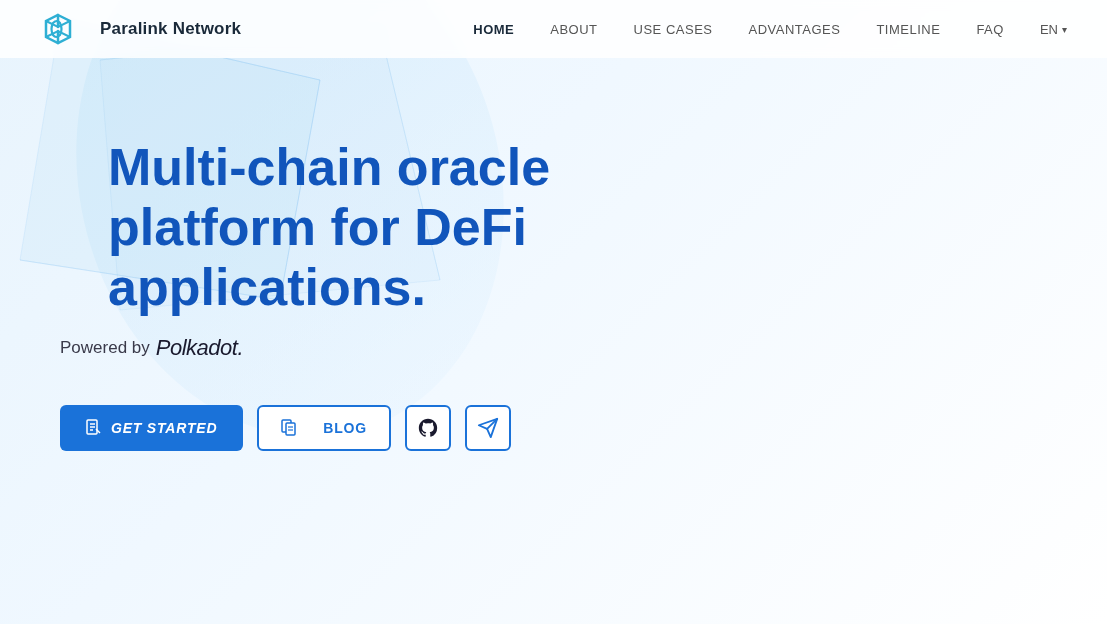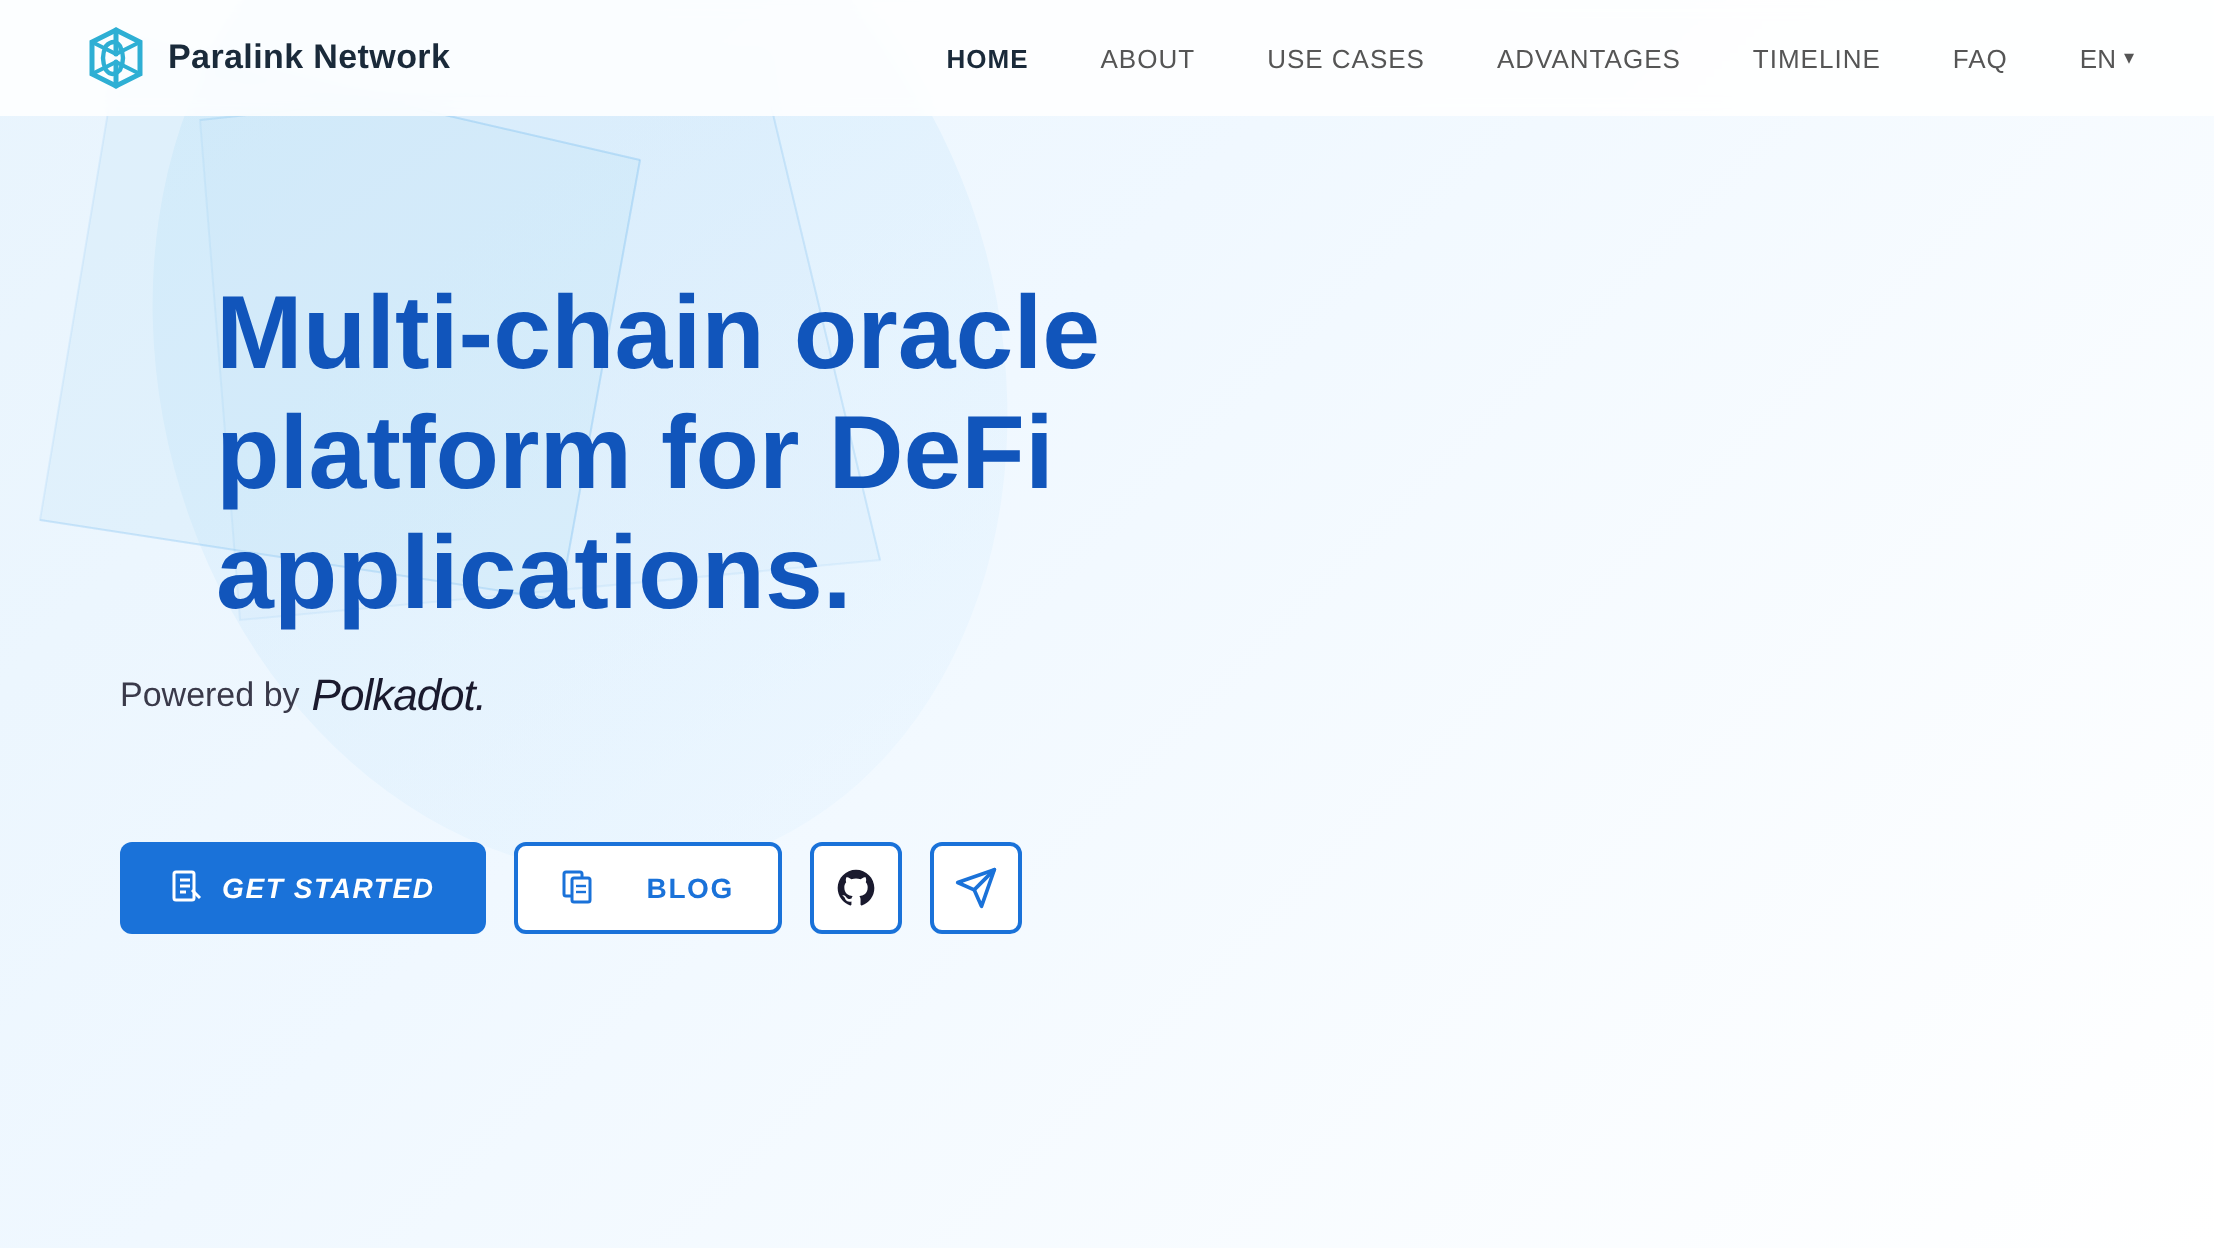--- a/index.html
+++ b/index.html
@@ -40,21 +40,21 @@
       justify-content: space-between;
       padding: 0 40px;
       height: 58px;
       background: rgba(255,255,255,0.85);
       backdrop-filter: blur(4px);
     }
 
     .logo-area {
       display: flex;
       align-items: center;
-      gap: 8px;
+      gap: 24px;
     }
 
     .logo-icon {
       width: 36px;
       height: 36px;
     }
 
     .logo-text {
       font-size: 17px;
       font-weight: 600;
@@ -110,21 +110,21 @@
       color: #1155bb;
       line-height: 1.15;
       max-width: 620px;
       margin-bottom: 18px;
       margin-left: 48px;
     }
 
     .hero-subtitle {
       font-size: 17px;
       color: #3a3a4a;
-      margin-bottom: 60px;
+      margin-bottom: 44px;
       display: flex;
       align-items: center;
       gap: 6px;
     }
 
     .polkadot-text {
       font-family: Liberation Sans, sans-serif;
       font-style: italic;
       font-size: 22px;
       font-weight: 400;

